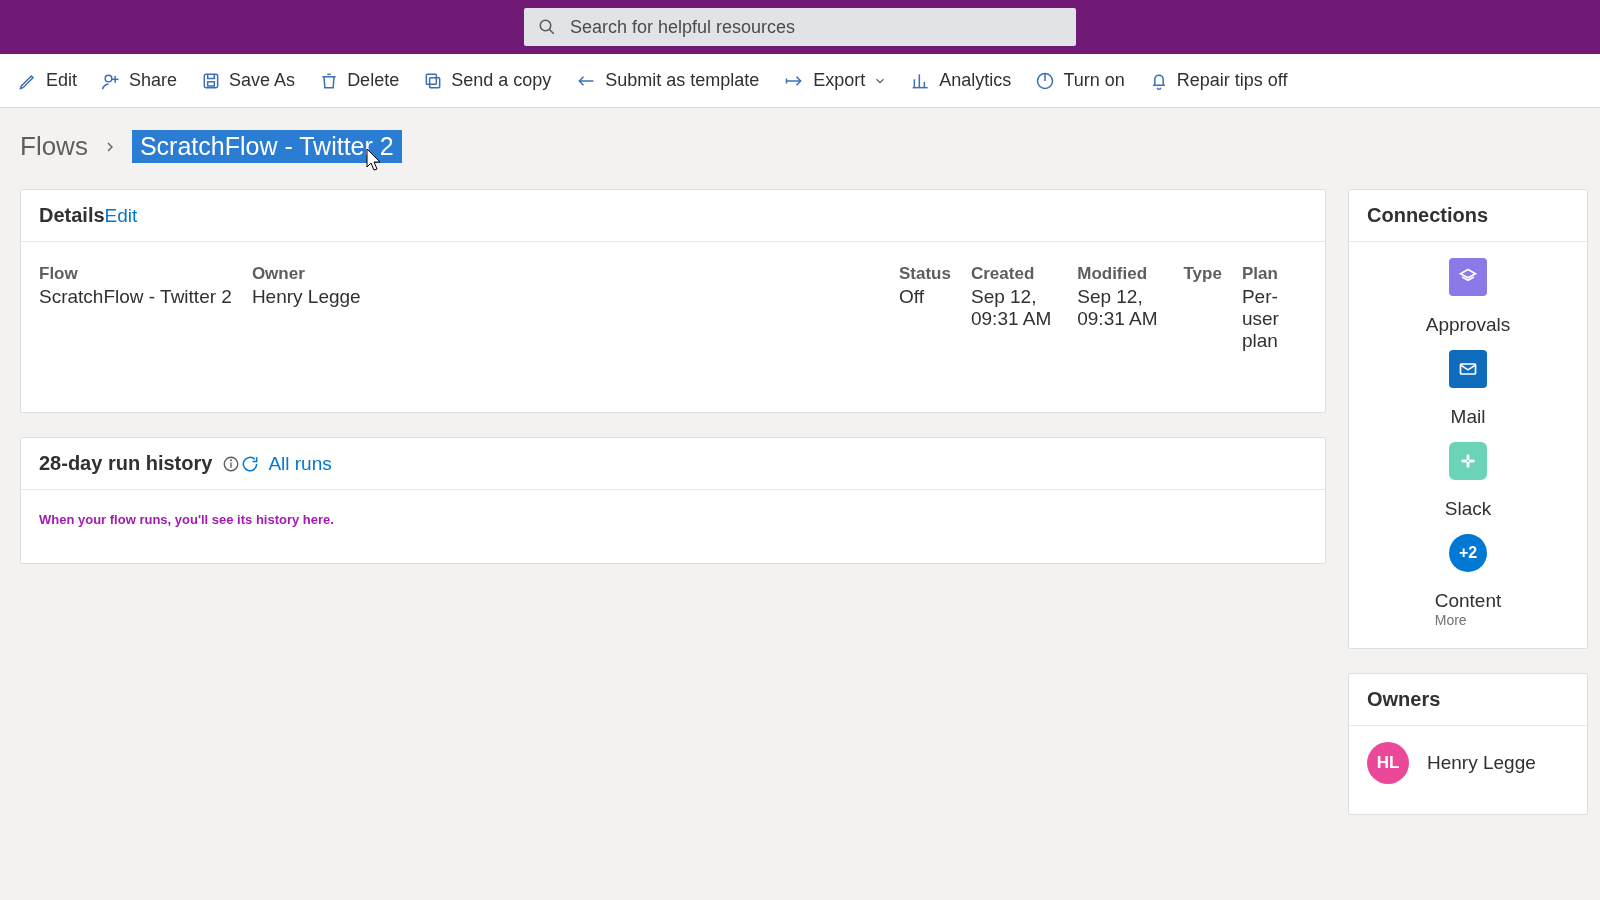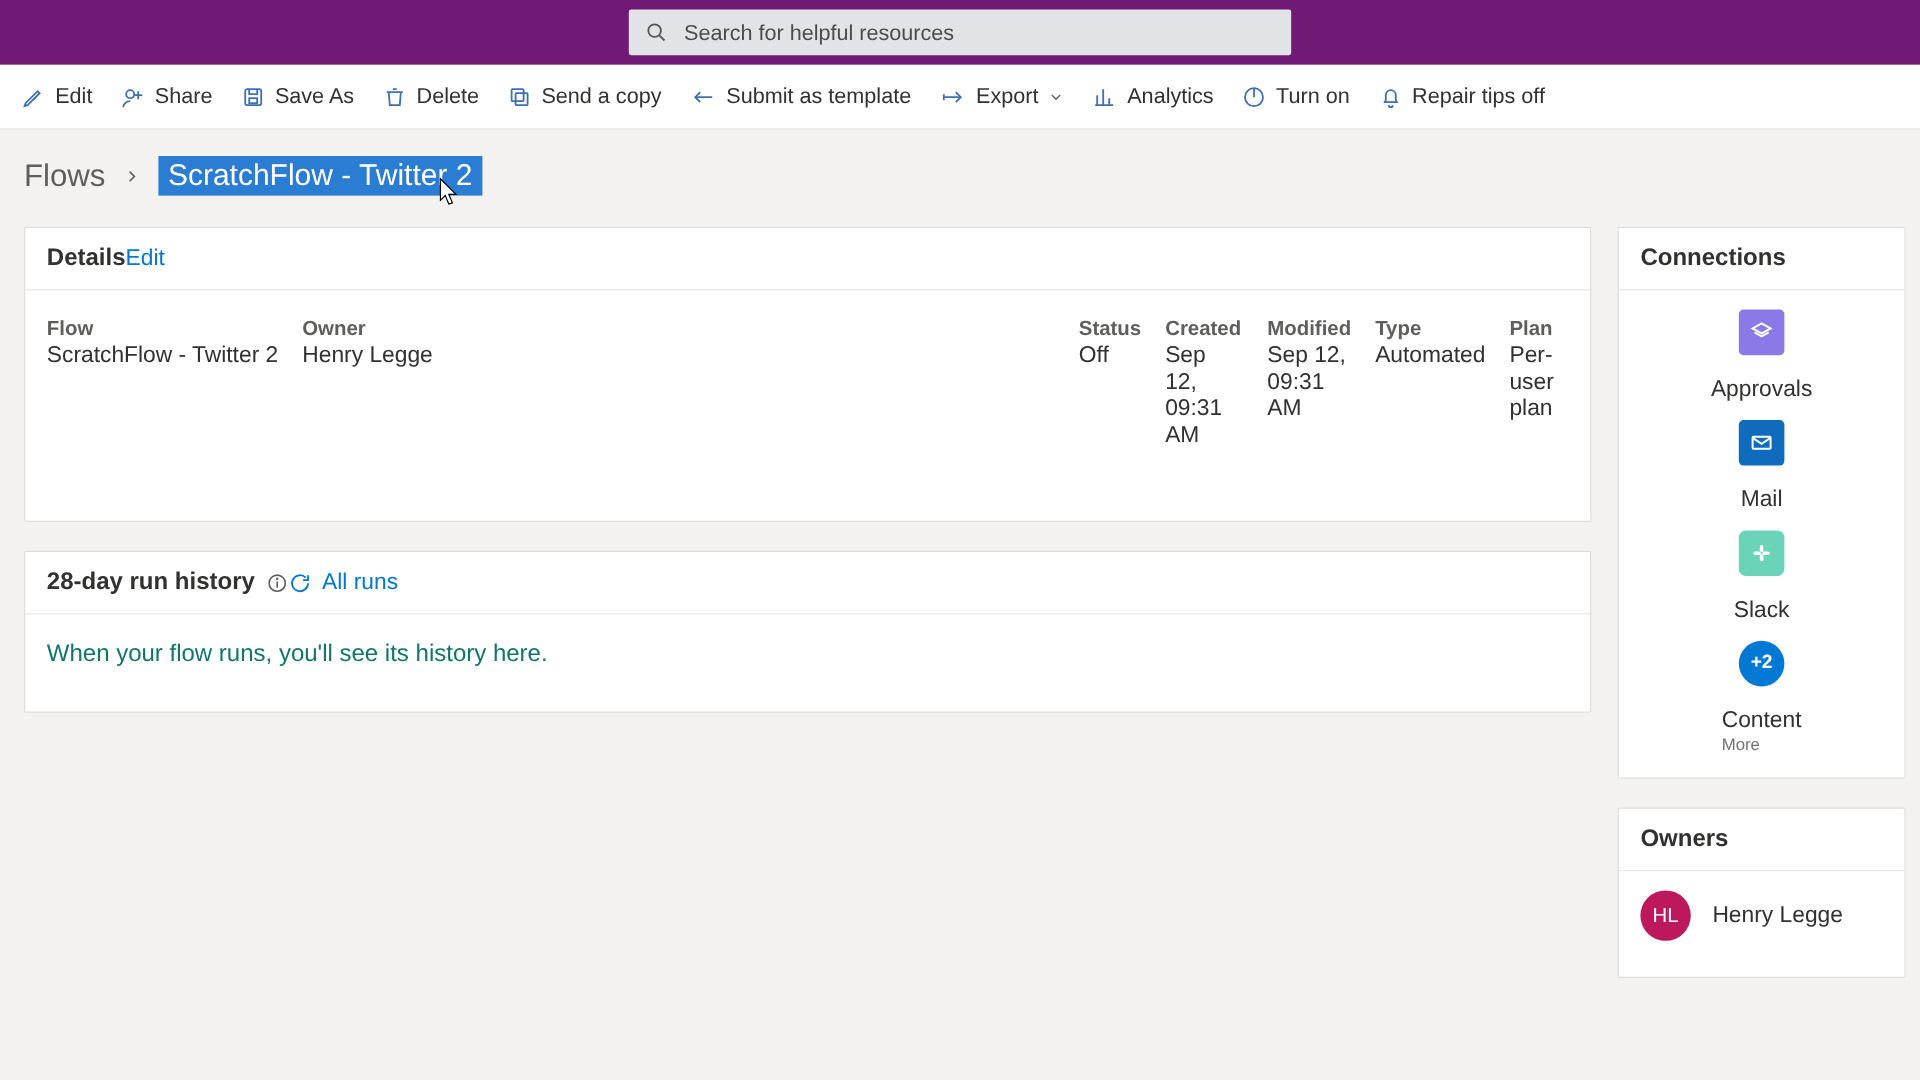--- a/index.html
+++ b/index.html
@@ -118,21 +118,21 @@
   .details-body {
     display: flex;
     padding: 22px 18px 60px 18px;
   }
   .dcol { display: flex; flex-direction: row; gap: 20px; }
   .dcol1 { flex: 0 0 860px; }
   .dcol2 { flex: 1; }
   .dlabel { font-size: 17px; color: #605e5c; font-weight: 600; }
   .dval { font-size: 19px; color: #323130; margin-top: 2px; }
 
-  .runs-body { padding: 22px 18px 36px 18px; font-size: 20px; color: #0f766e; }
+  .runs-body { padding: 22px 18px 36px 18px; font-size: 13px; color: #a21caf; font-weight: bold; }
 
   .conn-body { padding: 16px 18px 20px 18px; display:flex; flex-direction:column; gap:14px; }
   .conn-item { display:flex; align-items:center; gap:18px; font-size:19px;flex-direction:column; }
   .conn-icon {
     width: 38px; height: 38px; border-radius: 4px;
     display:flex; align-items:center; justify-content:center;
     color: #fff; flex:0 0 auto;
   }
   .conn-sq1 { background:#8b79e8; }
   .conn-sq2 { background:#0f6cbd; }
@@ -142,21 +142,21 @@
     background:#0078d4; color:#fff; font-size:16px; font-weight:600;
     display:flex; align-items:center; justify-content:center;
   }
   .conn-txt { white-space: nowrap; }
   .conn-sub { font-size:14px; color:#737373; white-space:nowrap; }
 
   .owners-body { padding: 16px 18px 30px 18px; }
   .owner-item { display:flex; align-items:center; gap:18px; font-size:19px; }
   .avatar {
     width:42px; height:42px; border-radius:50%;
-    background:#be185d; color:#fff; font-size:17px; font-weight:400;
+    background:#ec4899; color:#fff; font-size:17px; font-weight:700;
     display:flex; align-items:center; justify-content:center;
   }
 
   .cursor {
     position:absolute; left:366px; top:148px; pointer-events:none;
   }
 </style>
 </head>
 <body>
 
@@ -293,21 +293,20 @@
           <div>
             <div class="dlabel">Created</div>
             <div class="dval">Sep 12, 09:31 AM</div>
           </div>
           <div>
             <div class="dlabel">Modified</div>
             <div class="dval">Sep 12, 09:31 AM</div>
           </div>
           <div>
             <div class="dlabel">Type</div>
-            <div class="dval">Automated</div>
           </div>
           <div>
             <div class="dlabel">Plan</div>
             <div class="dval">Per-user plan</div>
           </div>
         </div>
       </div>
     </div>
 
     <div class="card">

